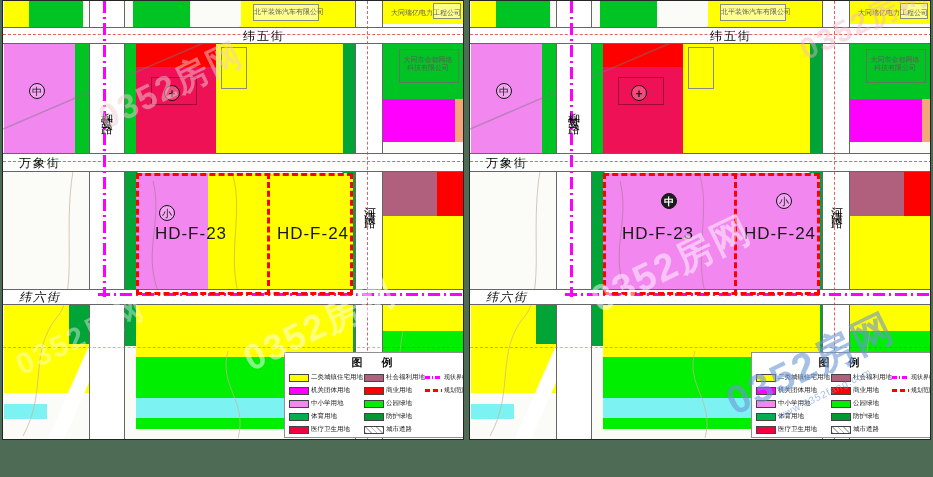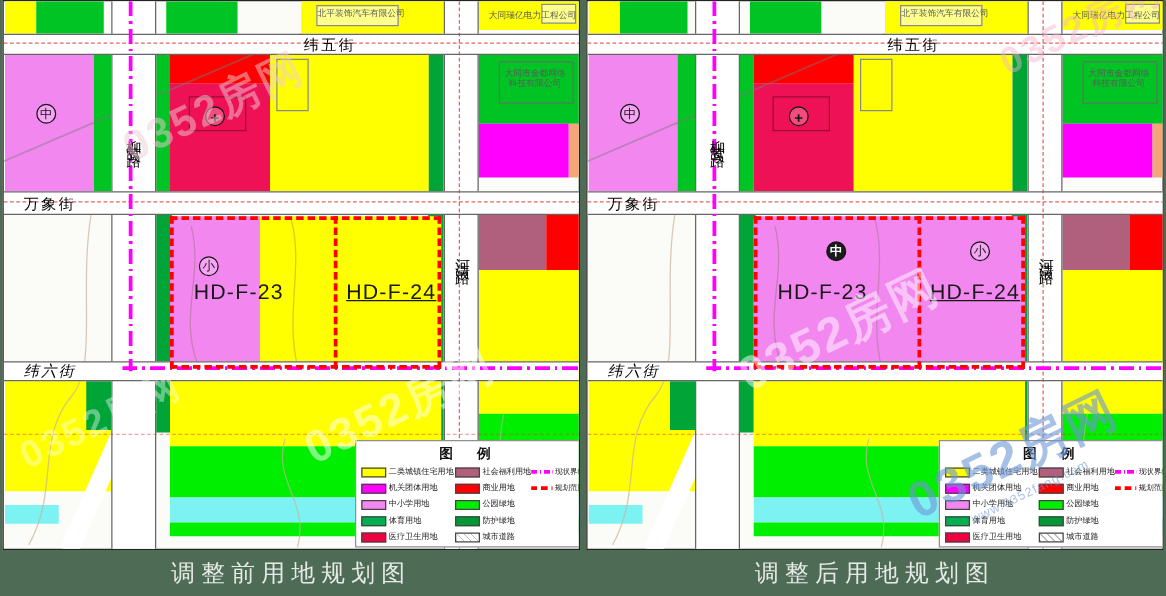--- a/index.html
+++ b/index.html
@@ -86,21 +86,21 @@
   .anno-auto{left:251px;top:7px;} .anno-power{left:388px;top:8px;}
   .anno-tech{left:397px;top:55px;width:56px;text-align:center;white-space:normal;}
   
   .lbl{position:absolute;font-size:12px;color:#000000;letter-spacing:2px;z-index:5;white-space:nowrap;}
   .lbl-weiwu{left:240px;top:27px;} .lbl-wanxiang{left:16px;top:154px;} .lbl-weiliu{left:16px;top:288px;font-style:italic;}
   .lbl-v{writing-mode:vertical-rl;text-orientation:upright;letter-spacing:5px;}
   .lbl-liuying{left:95px;top:102px;} .lbl-heqing{left:358px;top:196px;}
   
   .hd-label{position:absolute;width:104px;text-align:center;font-size:17px;color:#181818;
             letter-spacing:1px;z-index:5;}
-  .hd23-label{left:136px;top:223px;} .hd24-label{left:258px;top:223px;text-decoration:underline;}
+  .hd23-label{left:136px;top:223px;} .hd24-label{left:258px;top:223px;}
   .sym{position:absolute;width:16px;height:16px;border:1.5px solid #141414;border-radius:50%;
        font-size:10px;line-height:16px;text-align:center;color:#141414;z-index:5;
        background:rgba(255,255,255,.25);box-sizing:border-box;}
   .sym-filled{background:#1c1c1c;color:#ffffff;font-weight:bold;}
   .sym-zhong{left:26px;top:82px;} .sym-hosp{left:161px;top:84px;font-weight:bold;font-size:12px;}
   .sym-xiao-before{left:156px;top:204px;}
   .sym-mid-after{left:191px;top:192px;} .sym-xiao-after{left:306px;top:192px;}
   
   .legend{position:absolute;left:281px;top:351px;width:180px;height:86px;background:#ffffff;
           border:1px solid #909090;z-index:6;box-sizing:border-box;padding:2px 0 0 4px;}
@@ -431,17 +431,13 @@
     </div>
 
     <div class="wm" style="left:325px;top:0px;font-size:30px;color:rgba(242,178,205,.45);">0352房网</div>
     <div class="wm" style="left:115px;top:238px;font-size:38px;color:rgba(255,255,255,.5);">0352房网</div>
     <div class="wm" style="left:252px;top:335px;font-size:40px;color:rgba(108,150,214,.6);">
       <span>0352房网</span>
       <span class="wm-url">www.0352fang.com</span>
     </div>
   </div>
 
-  <div class="caption-bar">
-    <div class="caption cap-before">调整前用地规划图</div>
-    <div class="caption cap-after">调整后用地规划图</div>
-  </div>
 </div>
 
 </body></html>

